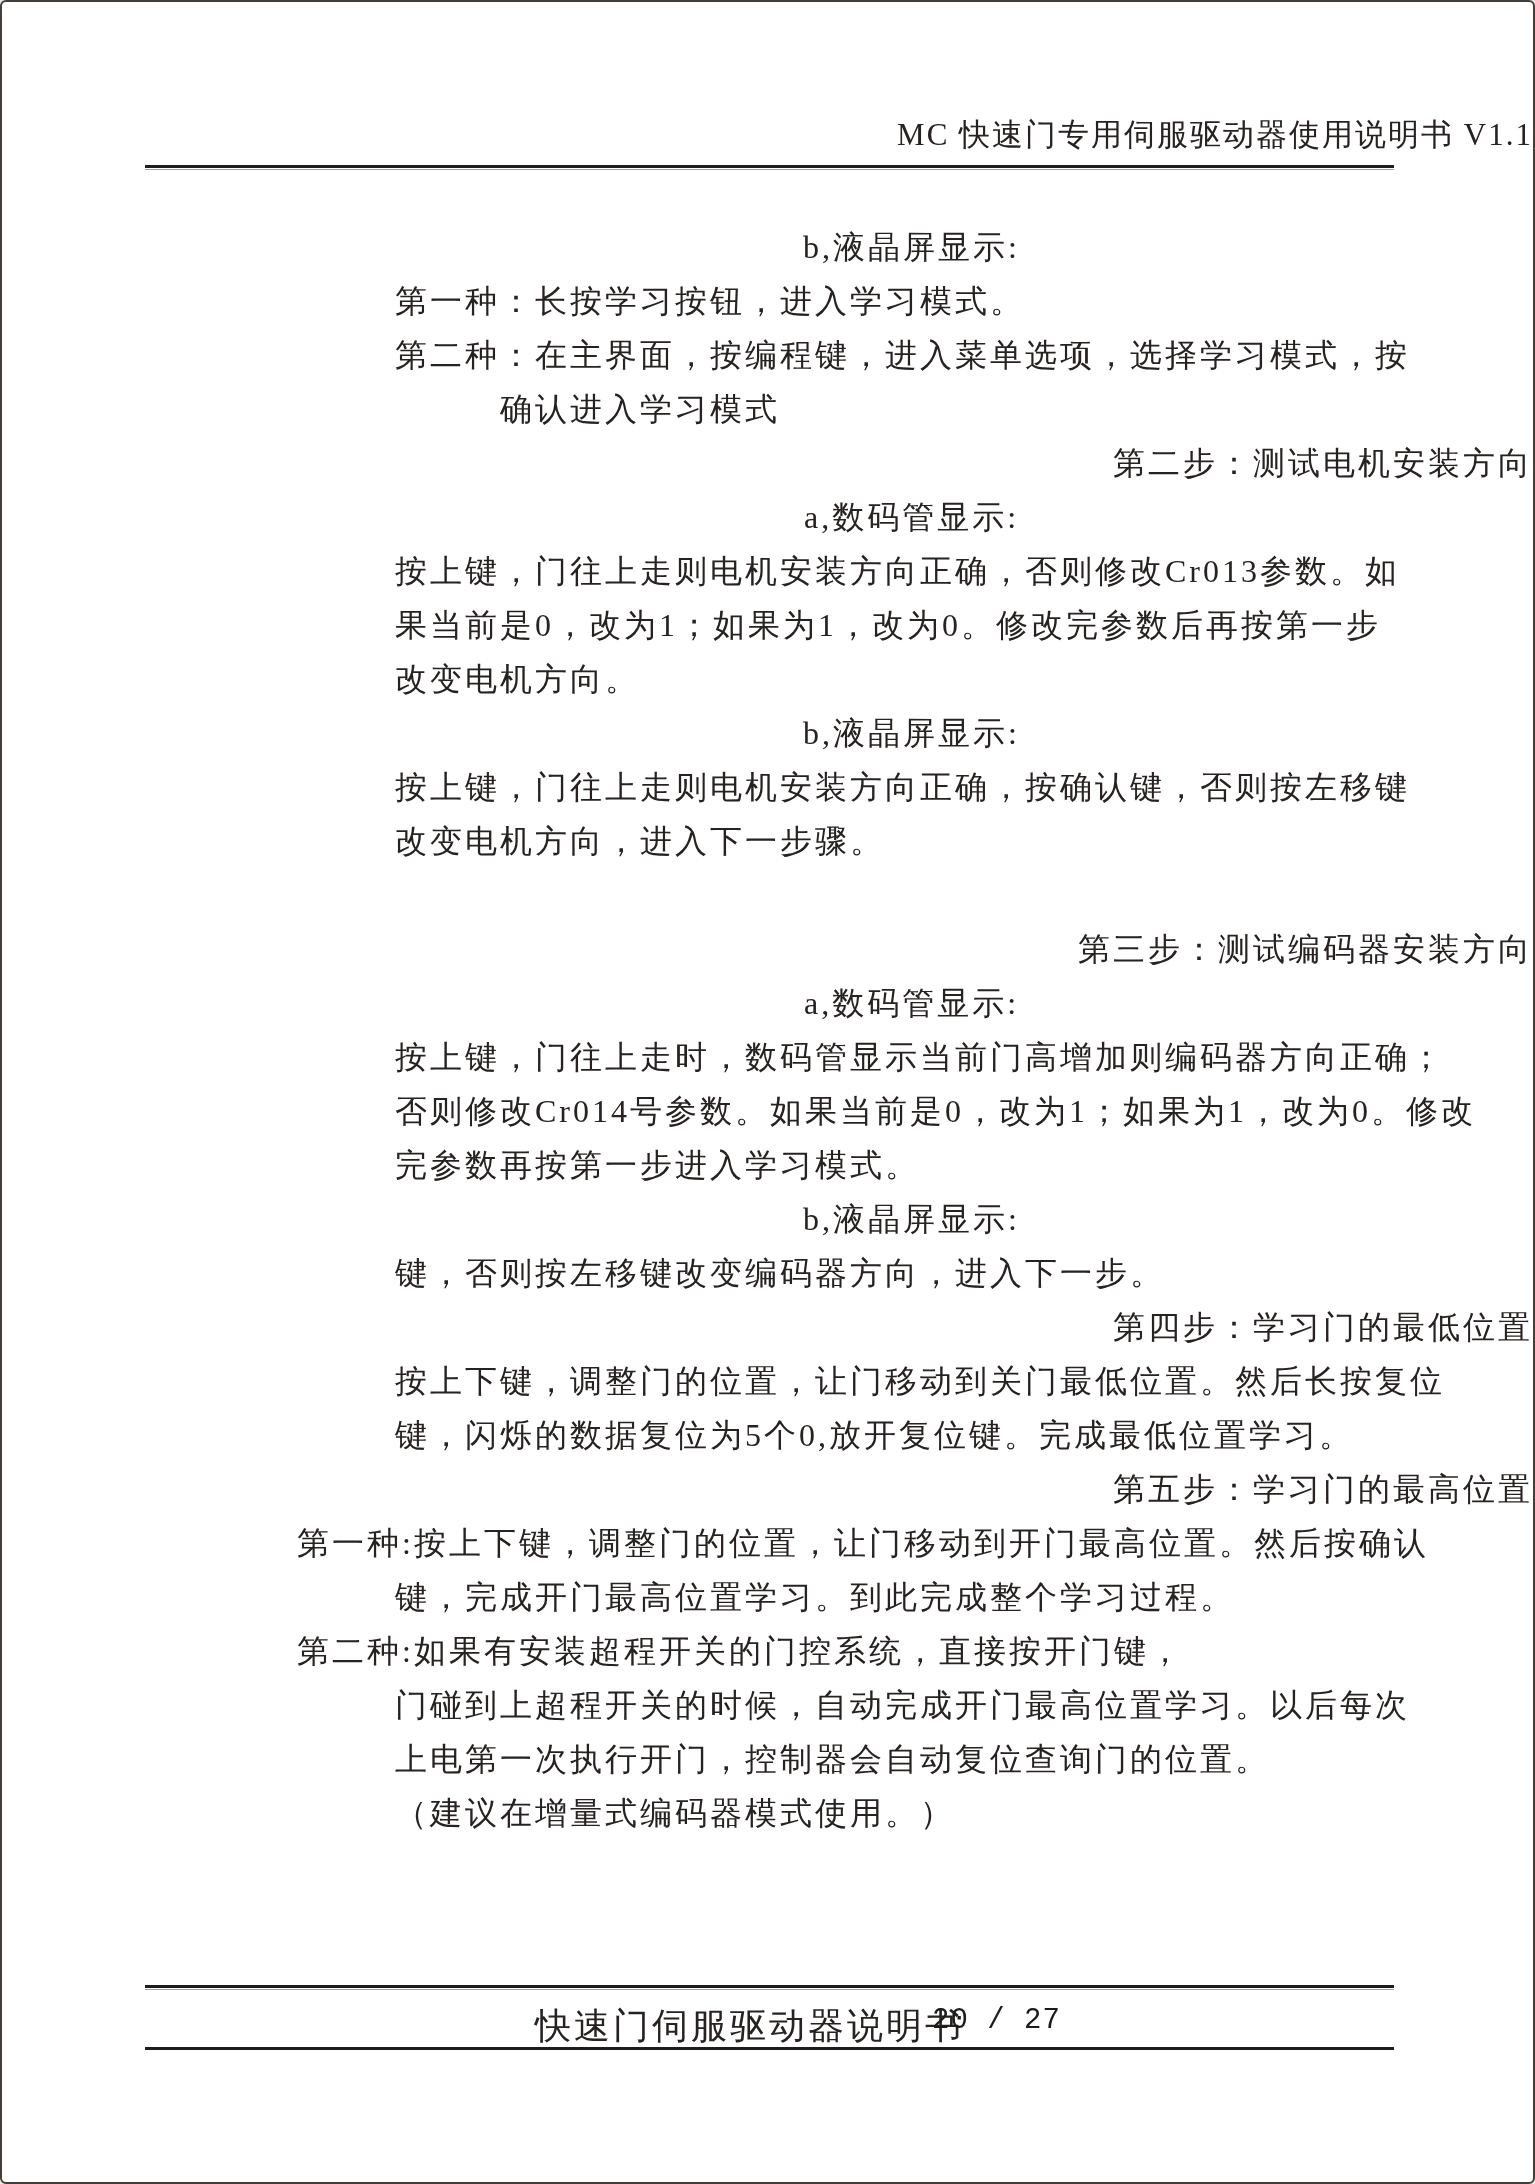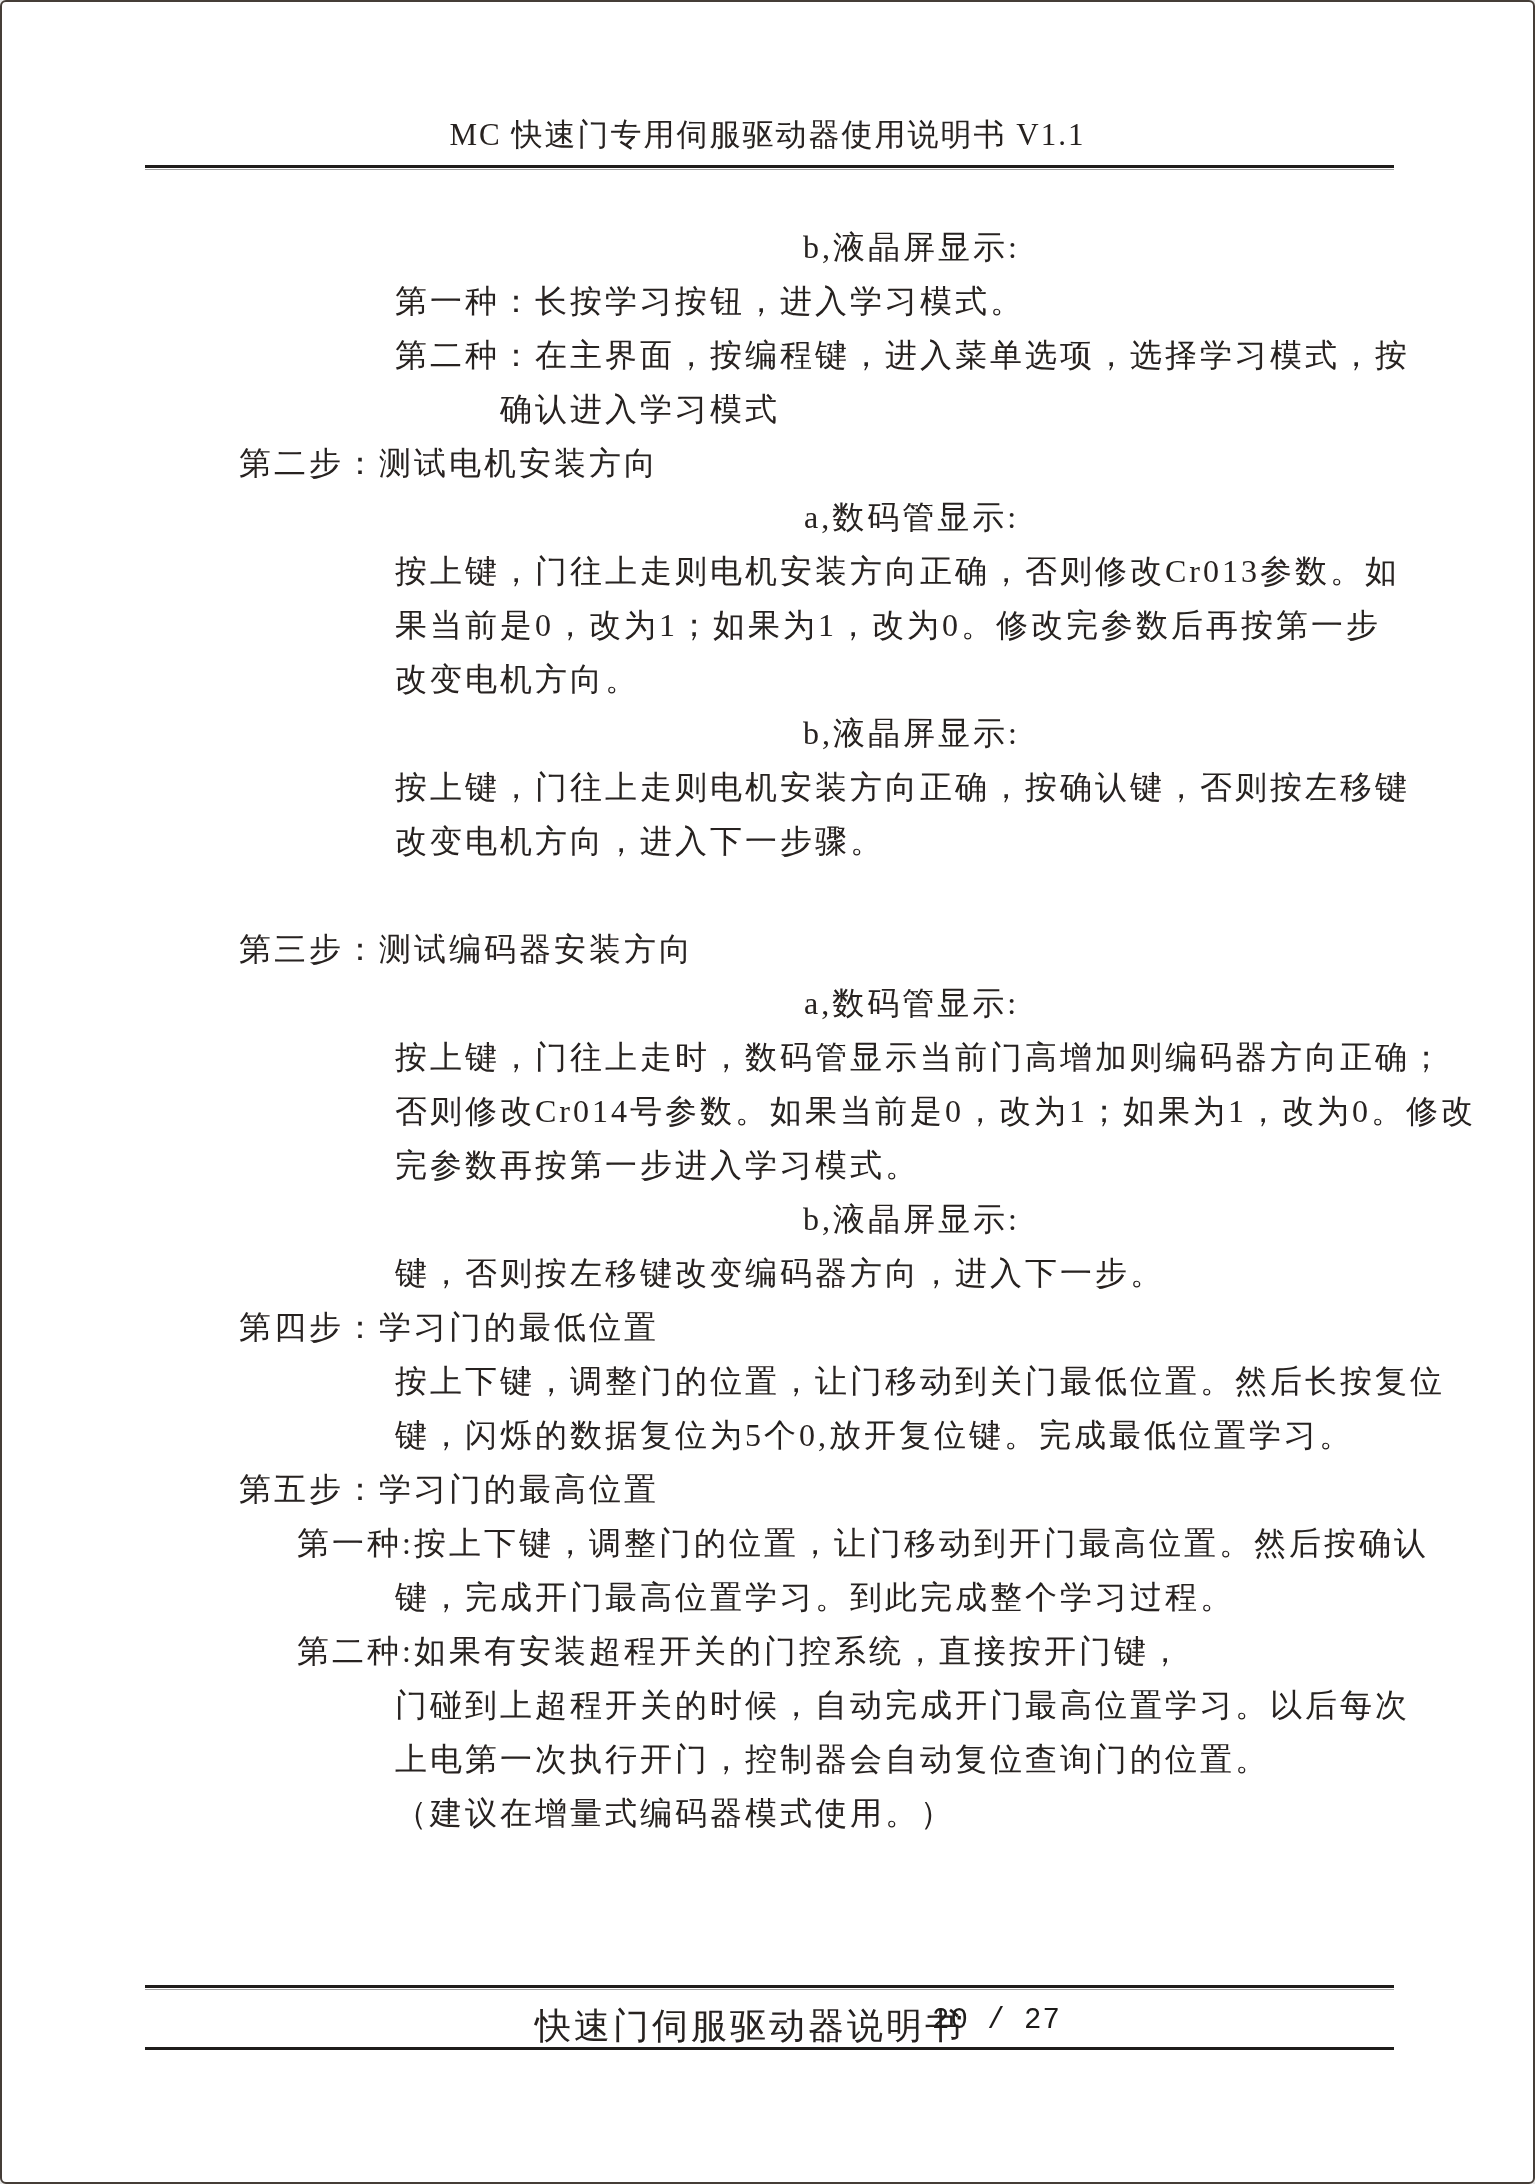--- a/index.html
+++ b/index.html
@@ -10,21 +10,21 @@
     border:2px solid #453d37;
     border-radius:6px;
     box-sizing:border-box;
     overflow:hidden;
     font-family:"Liberation Serif","DejaVu Serif",serif;
     color:#272220;
   }
   .header-title{
     position:absolute;
     top:112px;left:0;right:0;
-    text-align:center;
+    text-align:right;
     font-size:31px;
     letter-spacing:2px;
     white-space:nowrap;
     color:#272220;
   }
   .rule{
     position:absolute;
     left:143px;
     width:1249px;
     height:1px;
@@ -39,21 +39,21 @@
     top:218px;left:0;right:0;
   }
   .line{
     height:54px;
     line-height:54px;
     font-size:32px;
     letter-spacing:3px;
     white-space:nowrap;
     color:#272220;
   }
-  .i-step{padding-left:237px;}
+  .i-step{padding-left:237px;text-align:right;}
   .i-b{padding-left:288px;text-align:center;}
   .i-p{padding-left:355px;margin-left:38px;}
   .i-pp{padding-left:498px;}
   .i-kind{padding-left:295px;}
   .footer-text{
     position:absolute;
     top:2000px;left:533px;
     font-size:36px;
     letter-spacing:3px;
     white-space:nowrap;

